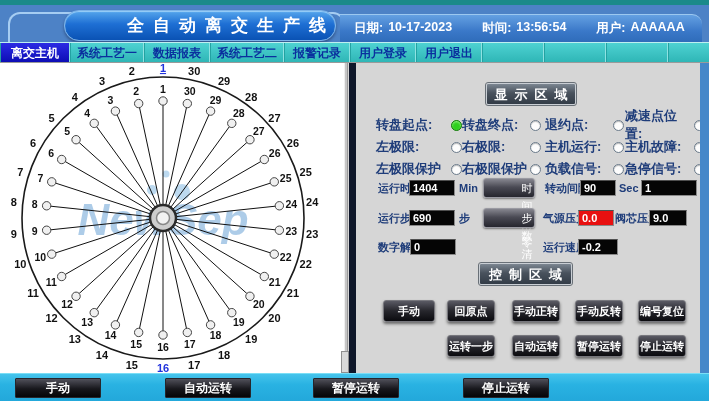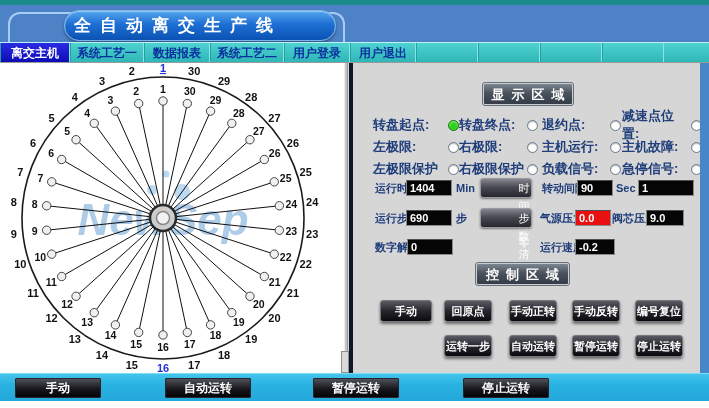--- a/index.html
+++ b/index.html
@@ -6,21 +6,21 @@
   #screen{position:relative;width:709px;height:408px;background:#fff;overflow:hidden;
     font-family:"Liberation Sans","DejaVu Sans",sans-serif;}
   
   #topstrip{position:absolute;left:0;top:0;width:709px;height:5px;background:#1b8a8a;}
   #header{position:absolute;left:0;top:5px;width:709px;height:37px;background:#4d82c6;}
   #title-frame{position:absolute;left:8px;top:7px;width:337px;height:30px;
     border:2px solid #a6cdf2;border-bottom:none;border-radius:12px 12px 0 0;box-sizing:border-box;}
   #title-pill{position:absolute;left:64px;top:5px;width:272px;height:31px;
     background:linear-gradient(#56a6ec,#1e6fd4 45%,#0a52b4);
     border:1px solid #7db4e8;border-radius:15px;box-sizing:border-box;
-    color:#fff;font-size:17px;font-weight:bold;text-align:left;line-height:29px;
+    color:#fff;font-size:17px;font-weight:bold;text-align:right;line-height:29px;
     letter-spacing:9px;text-indent:9px;box-shadow:inset 0 1px 1px #9cd0f8,0 2px 3px rgba(0,0,30,.35);}
   #datebar{position:absolute;left:340px;top:9px;width:362px;height:28px;
     background:linear-gradient(#64a0e2,#3a78c8 60%,#2f6cba);
     border-top:1px solid #9cc8f0;border-radius:0 10px 0 0;box-sizing:border-box;
     display:flex;align-items:center;gap:30px;padding-left:14px;
     color:#fff;font-size:12.5px;font-weight:bold;}
   .dt-group{display:flex;gap:5px;}
   
   #tabbar{position:absolute;left:0;top:42px;width:709px;height:20px;
     background:linear-gradient(#4ed2d2,#2fb6b6);border-top:1px solid #bdf0f0;
@@ -29,21 +29,21 @@
     color:#0a2f9e;border-right:1px solid #8fe2e2;border-left:1px solid #23a2a2;
     box-sizing:border-box;flex:0 0 auto;}
   .tab.active{background:linear-gradient(#2b2be4,#0b0bb2);color:#fff;}
   .tab.filler{width:62px;}
   
   #main{position:absolute;left:0;top:62px;width:709px;height:311px;background:#d6d6d6;border-top:1px solid #9a9a9a;box-sizing:border-box;}
   #wheel-panel{position:absolute;left:0;top:0;width:345px;height:311px;background:#fff;}
   #splitter{position:absolute;left:344px;top:0;width:4px;height:311px;background:#c6c6c6;border-left:1px solid #efefef;border-right:1px solid #9a9a9a;box-sizing:border-box;}
   #splitter-handle{position:absolute;left:341px;top:288px;width:8px;height:22px;background:#d9d9d9;border:1px solid #8f8f8f;box-sizing:border-box;}
   #right-strip{position:absolute;left:700px;top:0;width:9px;height:311px;background:#4587c9;}
-  #rpanel{position:absolute;left:349px;top:0;width:351px;height:311px;background:#d6d6d6;border-left:4px solid #0f172a;box-sizing:border-box;}
+  #rpanel{position:absolute;left:349px;top:0;width:351px;height:311px;background:#d6d6d6;border-left:7px solid #0f172a;box-sizing:border-box;}
   
   .pill{position:absolute;background:linear-gradient(#7c8691,#49525d 45%,#333c47);
     border:1px solid #c9ced4;outline:1px solid #697077;border-radius:2px;box-sizing:border-box;
     color:#fff;font-size:13px;font-weight:bold;text-align:center;letter-spacing:7px;text-indent:7px;}
   #display-pill{left:130px;top:20px;width:90px;height:22px;line-height:21px;}
   #control-pill{left:123px;top:200px;width:93px;height:22px;line-height:21px;}
   
   .ind{position:absolute;height:14px;display:flex;align-items:center;justify-content:space-between;
     font-size:13px;font-weight:bold;color:#1f3d7a;}
   .c1{left:20px;width:86px}.c2{left:106px;width:79px}.c3{left:189px;width:79px}.c4{left:269px;width:80px}
@@ -77,27 +77,42 @@
 </style>
 </head>
 <body>
 
 <div id="screen">
   <div id="topstrip"></div>
 
   <div id="header">
     <div id="title-frame"></div>
     <div id="title-pill">全自动离交生产线</div>
+    <div id="datebar">
+      <span class="dt-group">
+        <span>日期:</span>
+        <span>10-17-2023</span>
+      </span>
+      <span class="dt-group">
+        <span>时间:</span>
+        <span>13:56:54</span>
+      </span>
+      <span class="dt-group">
+        <span>用户:</span>
+        <span>AAAAAA</span>
+      </span>
+    </div>
   </div>
 
   <div id="tabbar">
     <div class="tab active" style="width:70px">离交主机</div>
     <div class="tab" style="width:74px">系统工艺一</div>
     <div class="tab" style="width:66px">数据报表</div>
     <div class="tab" style="width:74px">系统工艺二</div>
+    <div class="tab" style="width:66px">报警记录</div>
     <div class="tab" style="width:66px">用户登录</div>
     <div class="tab" style="width:66px">用户退出</div>
     <div class="tab filler"></div>
     <div class="tab filler"></div>
     <div class="tab filler"></div>
     <div class="tab filler"></div>
   </div>
 
   <div id="main">
     <div id="wheel-panel">

